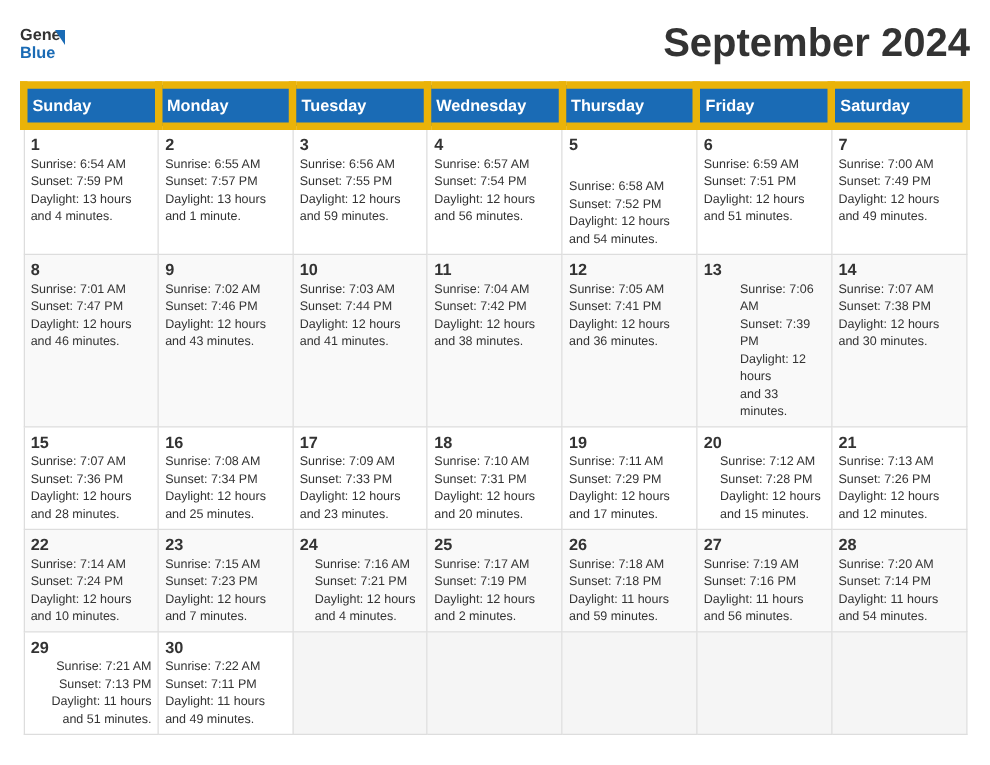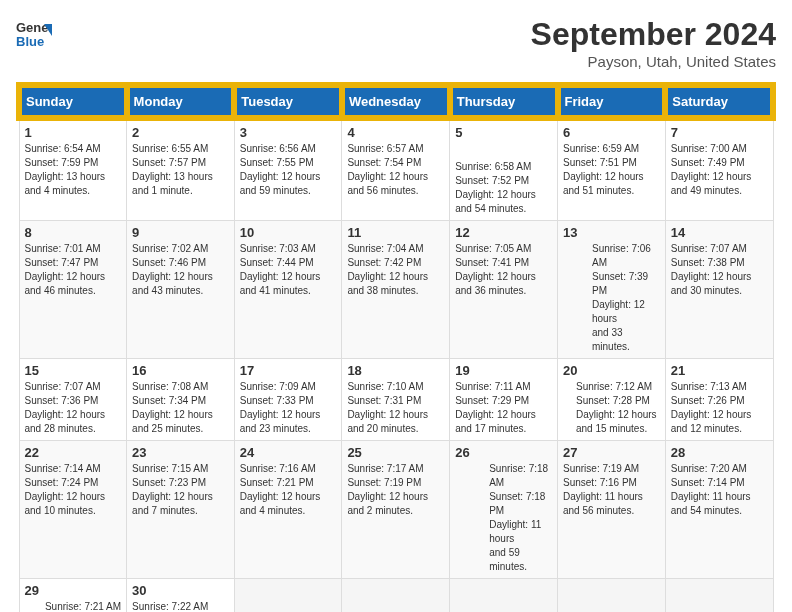--- a/index.html
+++ b/index.html
@@ -82,21 +82,20 @@
 <div class="header">
   <div class="logo">
     <svg class="logo-icon" viewBox="0 0 36 36">
       <text x="0" y="16" font-size="13" font-weight="bold" fill="#333">General</text>
       <text x="0" y="30" font-size="13" font-weight="bold" fill="#1a6bb5">Blue</text>
       <polygon points="28,8 36,8 36,20" fill="#1a6bb5"></polygon>
     </svg>
   </div>
   <div class="title-block">
     <div class="month-title">September 2024</div>
-    <div class="location">Payson, Utah, United States</div>
   </div>
 </div>
 
 <table class="calendar">
   <thead>
     <tr>
     <th>Sunday</th>
         <th>Monday</th>
         <th>Tuesday</th>
         <th>Wednesday</th>
@@ -269,35 +268,35 @@
         </td>
         <td>
           <span class="day-num">23</span>
           <div class="day-info" style="white-space: pre-line;">Sunrise: 7:15 AM
 Sunset: 7:23 PM
 Daylight: 12 hours
 and 7 minutes.</div>
         </td>
         <td>
           <span class="day-num">24</span>
-          <div class="day-info" style="white-space: pre-line;">Sunrise: 7:16 AM
+          <div class="day-info" style="white-space: pre-line; margin-left: 12px;">Sunrise: 7:16 AM
 Sunset: 7:21 PM
 Daylight: 12 hours
 and 4 minutes.</div>
         </td>
         <td>
           <span class="day-num">25</span>
           <div class="day-info" style="white-space: pre-line;">Sunrise: 7:17 AM
 Sunset: 7:19 PM
 Daylight: 12 hours
 and 2 minutes.</div>
         </td>
         <td>
           <span class="day-num">26</span>
-          <div class="day-info" style="white-space: pre-line; margin-left: 34px;">Sunrise: 7:18 AM
+          <div class="day-info" style="white-space: pre-line;">Sunrise: 7:18 AM
 Sunset: 7:18 PM
 Daylight: 11 hours
 and 59 minutes.</div>
         </td>
         <td>
           <span class="day-num">27</span>
           <div class="day-info" style="white-space: pre-line;">Sunrise: 7:19 AM
 Sunset: 7:16 PM
 Daylight: 11 hours
 and 56 minutes.</div>

